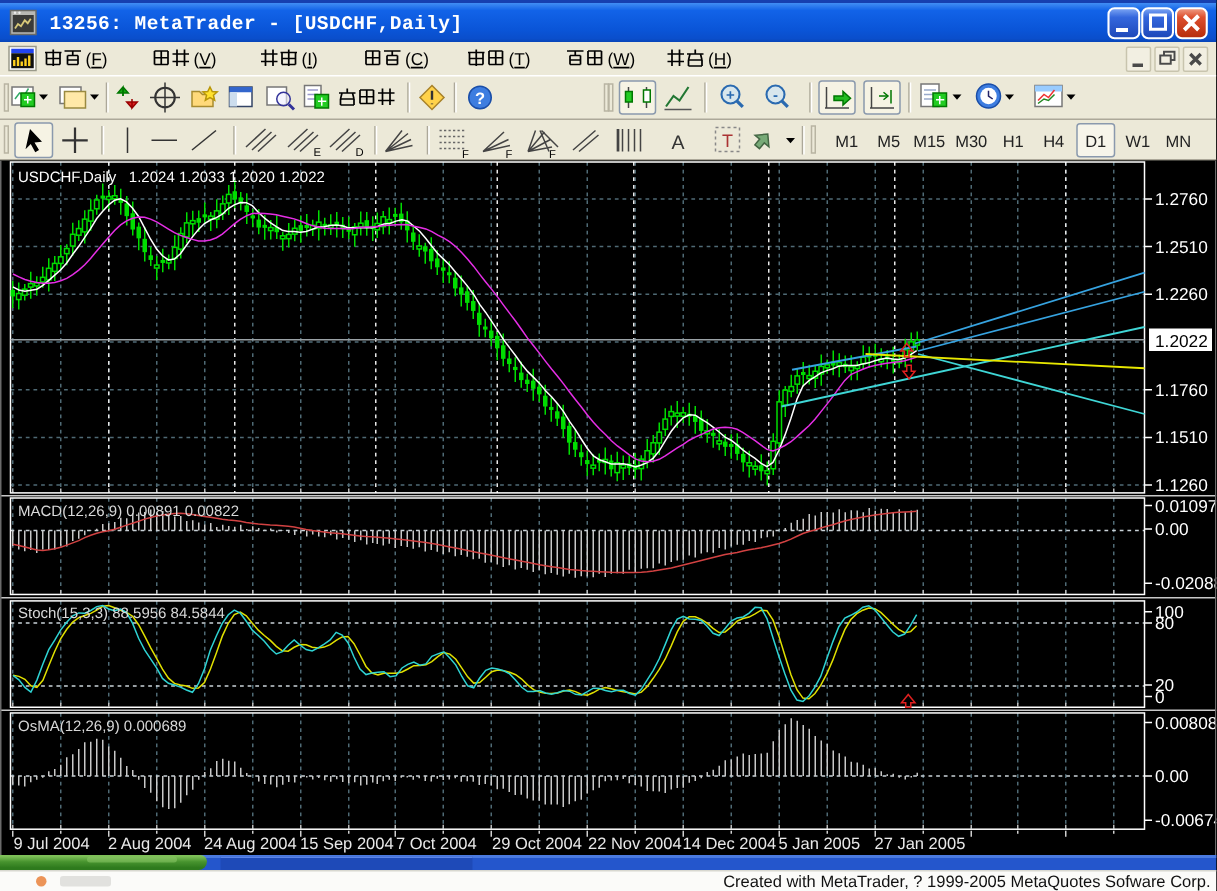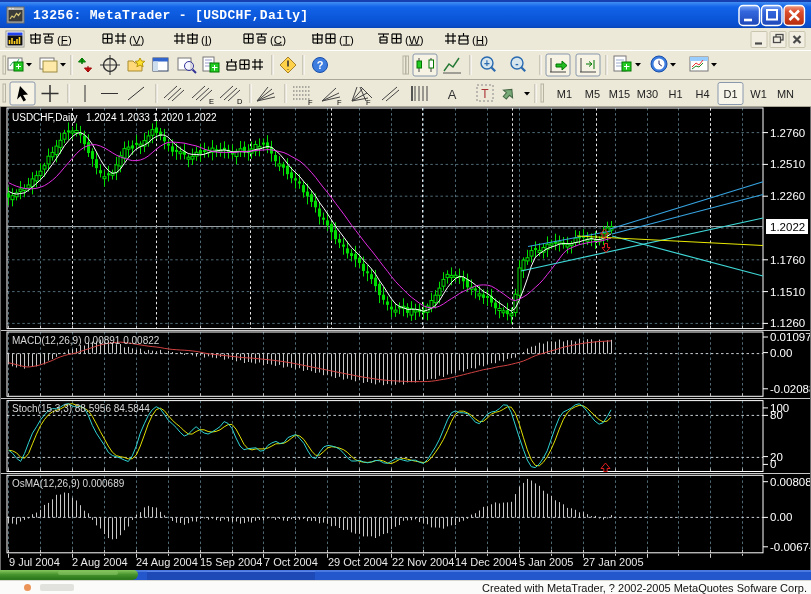--- a/index.html
+++ b/index.html
@@ -586,14 +586,14 @@
 
 <div style="position:absolute;left:0;top:570px;width:811px;height:10px;background:#2456cc">
 <div style="position:absolute;left:0;top:0;width:811px;height:1.5px;background:#4a7ae0"></div>
 <div style="position:absolute;left:147px;top:1px;width:168px;height:9px;background:#1e4ab8;border-top:1px solid #5c85e8"></div>
 <div style="position:absolute;left:0;top:0;width:138px;height:10px;background:linear-gradient(180deg,#7ec058 8%,#48942f 45%,#2e7a1d 85%);border-radius:0 6px 8px 0"></div>
 <div style="position:absolute;left:58px;top:1px;width:60px;height:4px;background:#8cc868;opacity:.55;border-radius:3px"></div>
 </div>
 <div style="position:absolute;left:0;top:580px;width:811px;height:14px;background:#fbfbf9;border-top:1px solid #d8d8d0">
 <div style="position:absolute;left:24px;top:3px;width:7px;height:7px;background:#e87a30;border-radius:50%;opacity:.8"></div>
 <div style="position:absolute;left:40px;top:3px;width:34px;height:7px;background:#c8c8c4;opacity:.5;border-radius:2px"></div>
-<div style="position:absolute;right:4px;top:1px;font-family:'Liberation Sans',sans-serif;font-size:11px;color:#111">Created with MetaTrader, ? 2002-2005 MetaQuotes Sofware Corp.</div>
+<div style="position:absolute;right:4px;top:1px;font-family:'Liberation Sans',sans-serif;font-size:11px;color:#111">Created with MetaTrader, ? 1999-2005 MetaQuotes Sofware Corp.</div>
 </div>
 </div>
 </body></html>

